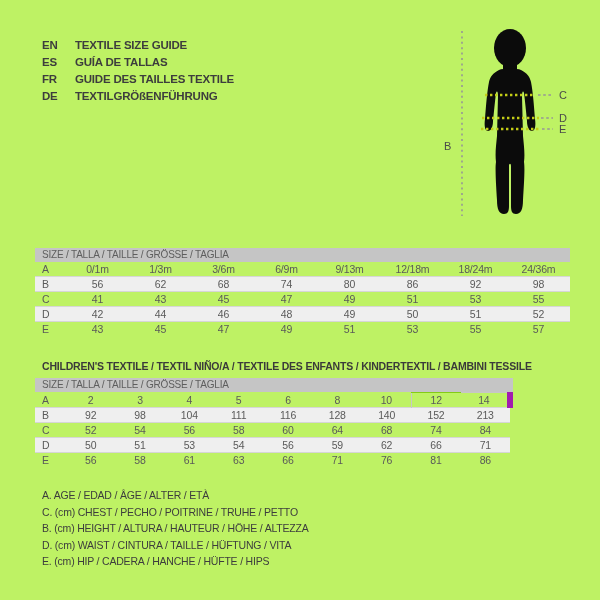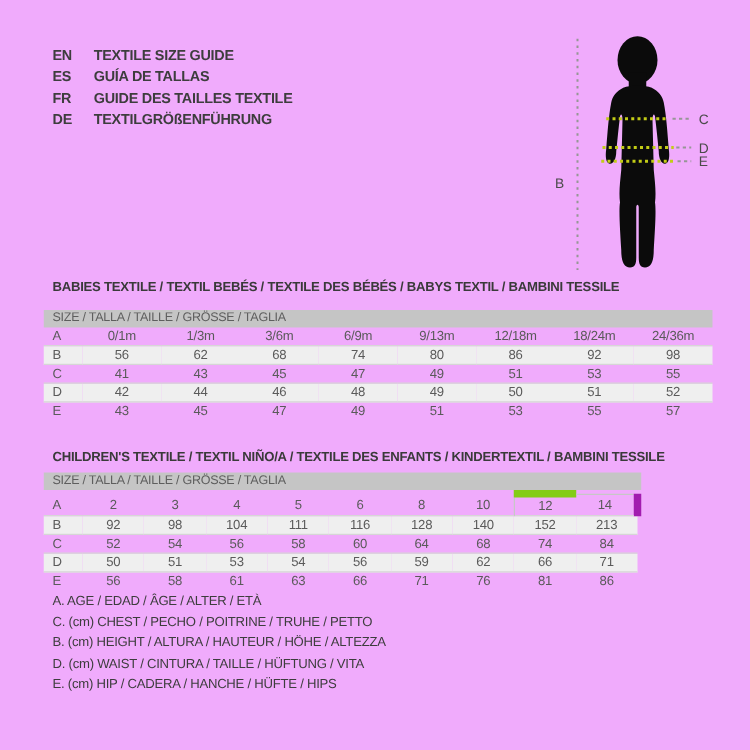--- a/index.html
+++ b/index.html
@@ -1,17 +1,17 @@
 <!DOCTYPE html>
 <html><head>
 <meta charset="utf-8">
 <style>
   html,body{margin:0;padding:0;background:#ffffff;}
   body{font-family:"Liberation Sans", sans-serif;}
-  #canvas{position:relative;width:600px;height:600px;background:#f0abfc;overflow:hidden;}
+  #canvas{position:relative;width:600px;height:600px;background:#bef264;overflow:hidden;}
 
   
   .lang-block{position:absolute;left:42px;top:37px;}
   .lang-row{display:flex;line-height:17px;font-size:11.5px;font-weight:bold;
             color:#3d3d3d;letter-spacing:-0.2px;}
   .lang-code{width:33px;flex:0 0 33px;}
   .lang-title{white-space:nowrap;}
 
   
   .figure{position:absolute;left:440px;top:16px;width:140px;height:208px;}
@@ -34,26 +34,26 @@
                    table-layout:fixed;font-size:10.5px;color:#5a5a5a;}
   #babies-table{top:262px;width:535px;}
   #children-table{top:392px;width:478px;}
   table.size-table td{height:14px;padding:0;text-align:center;vertical-align:middle;
                       letter-spacing:-0.2px;}
   table.size-table td.row-label{width:24px;text-align:left;padding-left:7px;}
   table.size-table tr:nth-child(even) td{background:#efefef;
       border-top:1px solid #d6d6d6;border-bottom:1px solid #d6d6d6;}
   
   #children-table tr:first-child td:nth-child(9){
-      border-left:1px solid #c7c7c7;border-top:6px solid #84cc16;margin-left:20px;}
+      border-left:1px solid #c7c7c7;border-top:1px solid #84cc16;margin-left:20px;}
   #children-table tr:first-child td:nth-child(10){
       border-top:1px solid #c7c7c7;border-right:6px solid #a21caf;}
 
   
-  .legend{position:absolute;left:42px;top:473px;}
+  .legend{position:absolute;left:42px;top:487px;}
   .legend-row{font-size:10.5px;line-height:16.5px;color:#3d3d3d;
               letter-spacing:-0.2px;white-space:nowrap;}
 </style>
 </head>
 <body>
 
 <div id="canvas">
 
   <div class="lang-block">
     <div class="lang-row">
@@ -119,21 +119,20 @@
       <line x1="42" y1="102" x2="99" y2="102" stroke="#c2cc16" stroke-width="2.4" stroke-dasharray="2.4 2.6"></line>
       <line x1="101" y1="102" x2="113" y2="102" stroke="#969696" stroke-width="1.6" stroke-dasharray="2.6 2.6"></line>
       <text x="119" y="106" font-size="11" fill="#4a4a4a">D</text>
 
       <line x1="41" y1="113" x2="100" y2="113" stroke="#c2cc16" stroke-width="2.4" stroke-dasharray="2.4 2.6"></line>
       <line x1="102" y1="113" x2="113" y2="113" stroke="#969696" stroke-width="1.6" stroke-dasharray="2.6 2.6"></line>
       <text x="119" y="117" font-size="11" fill="#4a4a4a">E</text>
     </svg>
   </div>
 
-  <div class="section-title" id="babies-title">BABIES TEXTILE / TEXTIL BEBÉS / TEXTILE DES BÉBÉS / BABYS TEXTIL / BAMBINI TESSILE</div>
   <div class="size-bar" id="babies-bar">
     <span>SIZE / TALLA / TAILLE / GRÖSSE / TAGLIA</span>
   </div>
   <table class="size-table" id="babies-table">
     <tbody>
         <tr>
           <td class="row-label">A</td>
           <td>0/1m</td>
           <td>1/3m</td>
           <td>3/6m</td>

